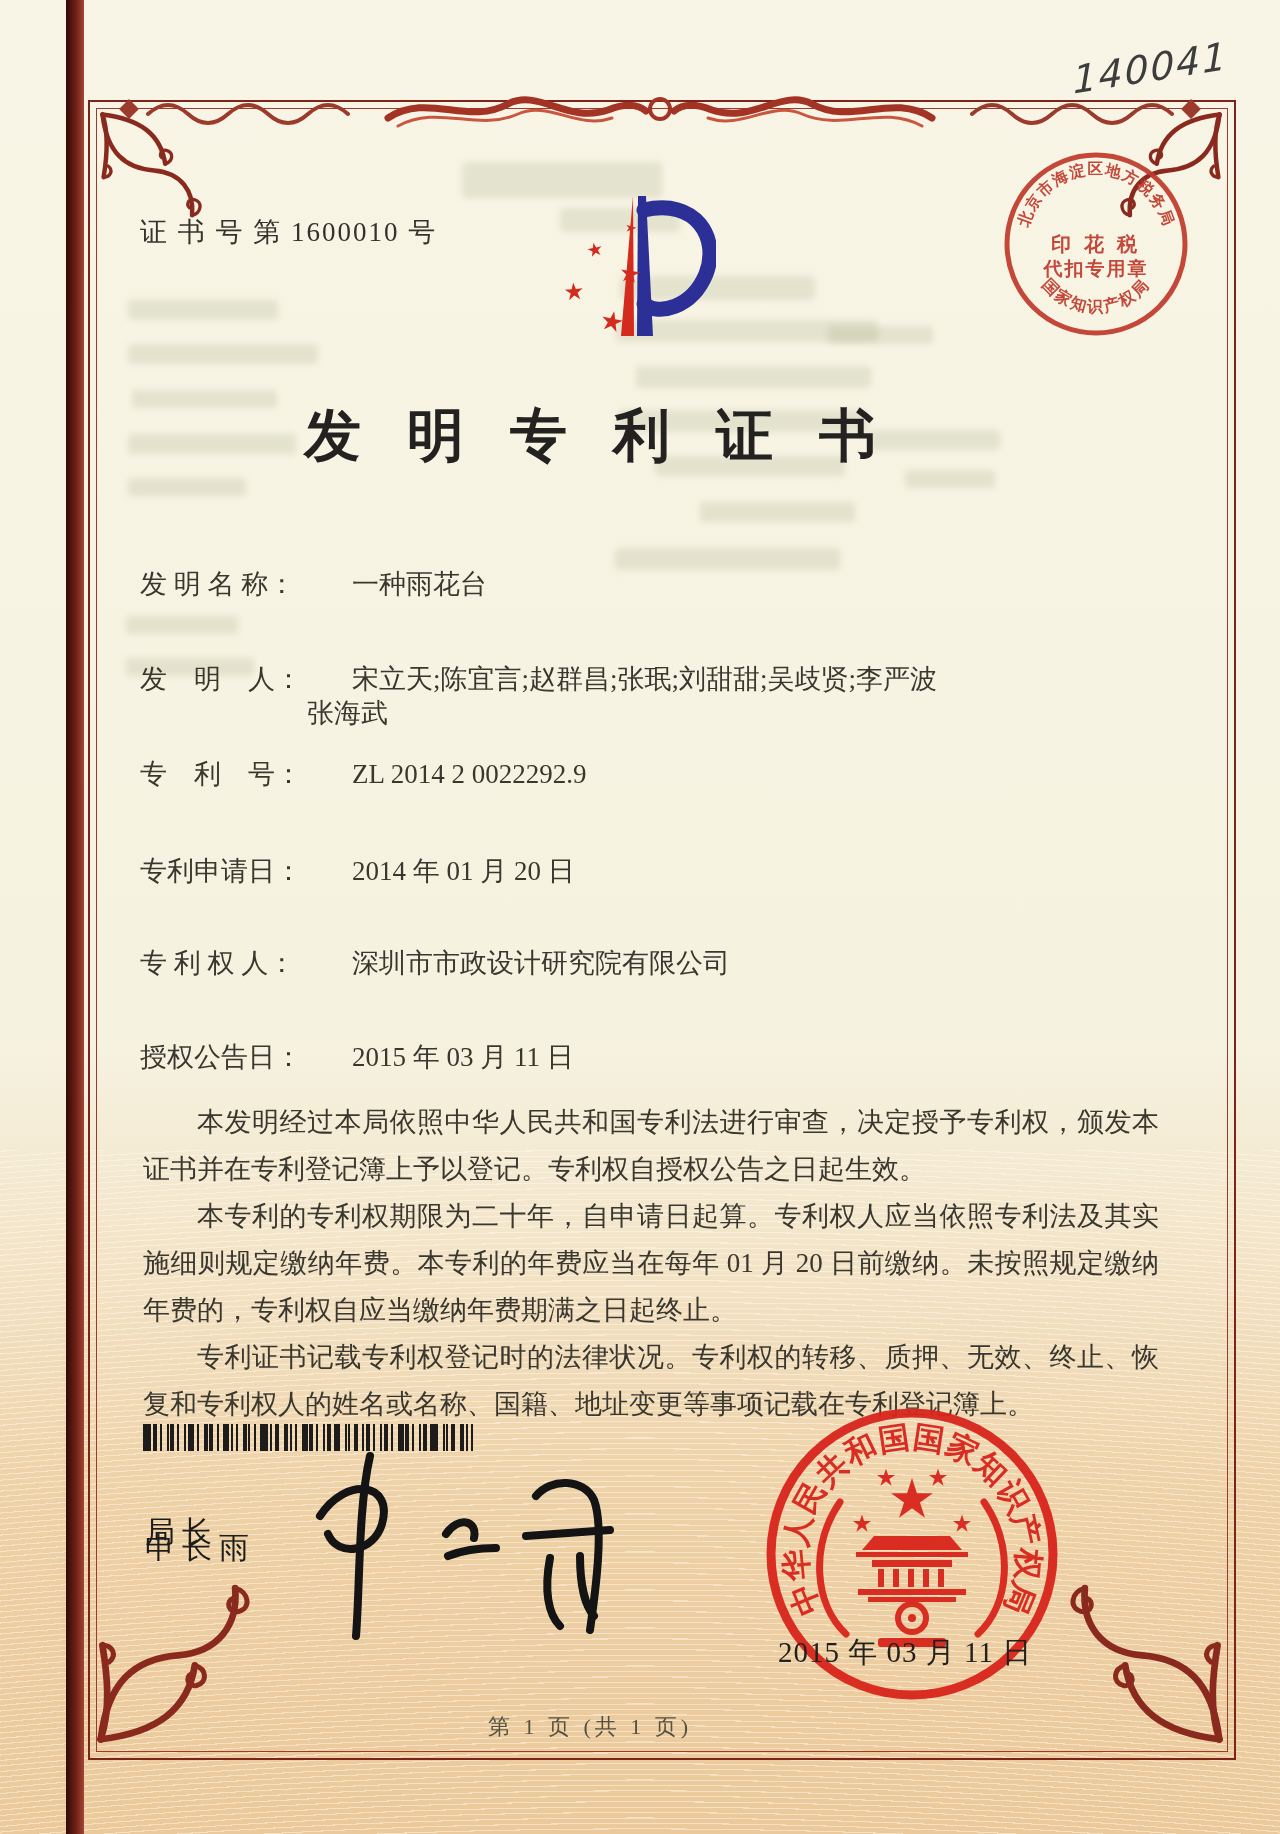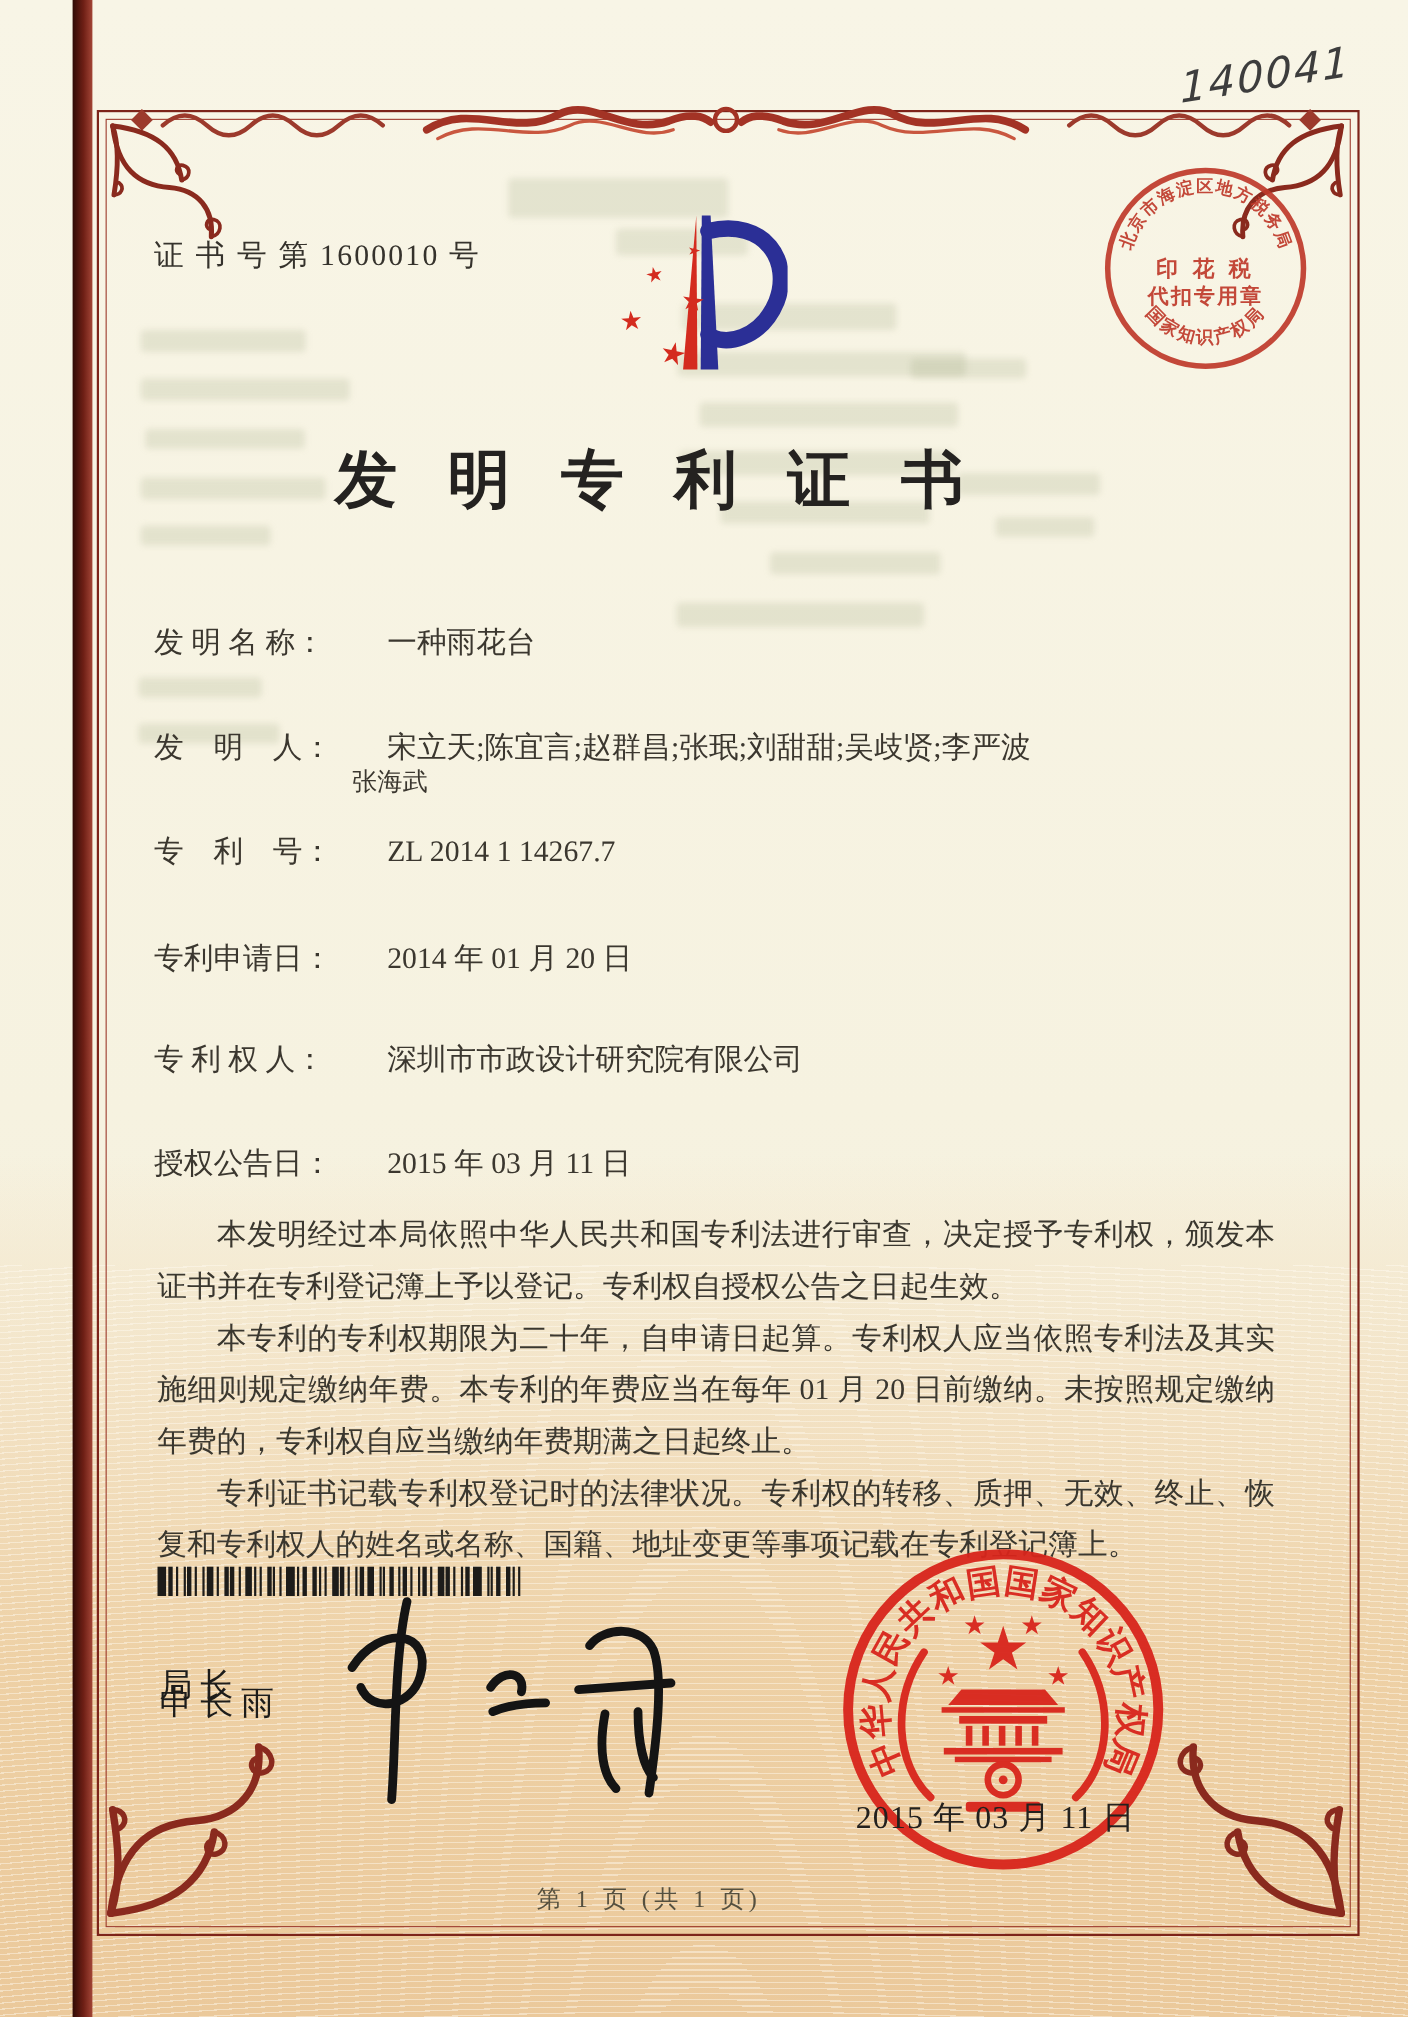--- a/index.html
+++ b/index.html
@@ -16,21 +16,21 @@
   .frame{position:absolute;left:88px;top:100px;width:1144px;height:1656px;border:2.5px solid #7d241a;}
   .frame::after{content:'';position:absolute;inset:6px;border:1.5px solid #9c3a2c;}
   .ghost{position:absolute;background:rgba(152,158,122,.20);filter:blur(3px);border-radius:4px;}
   .hand{position:absolute;left:1072px;top:46px;font-family:"DejaVu Sans",sans-serif;
     font-style:italic;font-size:38px;color:#3d3d3d;transform:rotate(-9deg) skewX(-8deg);letter-spacing:2px;}
   .certno{position:absolute;left:140px;top:214px;font-size:27px;letter-spacing:2px;color:#35322c;white-space:nowrap;}
   .title{position:absolute;left:88px;top:398px;width:1004px;text-align:center;
     font-size:57px;font-weight:700;letter-spacing:46px;text-indent:46px;color:#242220;white-space:nowrap;}
   .row{position:absolute;left:140px;font-size:27px;color:#3b372f;white-space:nowrap;height:36px;line-height:36px;text-align:right;}
   .row .val{position:absolute;left:168px;white-space:nowrap;margin-left:44px;}
-  .val2{position:absolute;left:320px;font-size:23px;color:#3b372f;white-space:nowrap;}
+  .val2{position:absolute;left:307px;font-size:27px;color:#3b372f;white-space:nowrap;}
   .paras{position:absolute;left:143px;top:1099px;width:1016px;font-size:27px;line-height:47px;
     text-align:justify;color:#3a372f;}
   .paras p{margin:0;text-indent:2em;}
   .barcode{position:absolute;left:143px;top:1424px;width:330px;height:27px;overflow:hidden;white-space:nowrap;}
   .barcode span{display:inline-block;height:100%;background:#1d1c1a;vertical-align:top;}
   .dirlabel{position:absolute;left:145px;font-family:"Liberation Sans","DejaVu Sans",sans-serif;
     font-weight:400;font-size:30px;letter-spacing:7px;color:#1d1c1a;}
   .sig{position:absolute;left:298px;top:1438px;width:330px;height:232px;}
   .seal{position:absolute;left:762px;top:1404px;width:300px;height:300px;opacity:.95;}
   .sealdate{position:absolute;left:778px;top:1633px;font-size:29px;color:#23211e;letter-spacing:1px;white-space:nowrap;}
@@ -160,21 +160,21 @@
     <span class="lab">发 明 名 称：</span>
     <span class="val">一种雨花台</span>
   </div>
   <div class="row" style="top:661px">
     <span class="lab">发　明　人：</span>
     <span class="val">宋立天;陈宜言;赵群昌;张珉;刘甜甜;吴歧贤;李严波</span>
   </div>
   <div class="val2" style="top:695px">张海武</div>
   <div class="row" style="top:756px">
     <span class="lab">专　利　号：</span>
-    <span class="val">ZL 2014 1 14267.7</span>
+    <span class="val">ZL 2014 2 0022292.9</span>
   </div>
   <div class="row" style="top:853px">
     <span class="lab">专利申请日：</span>
     <span class="val">2014 年 01 月 20 日</span>
   </div>
   <div class="row" style="top:945px">
     <span class="lab">专 利 权 人：</span>
     <span class="val">深圳市市政设计研究院有限公司</span>
   </div>
   <div class="row" style="top:1039px">

